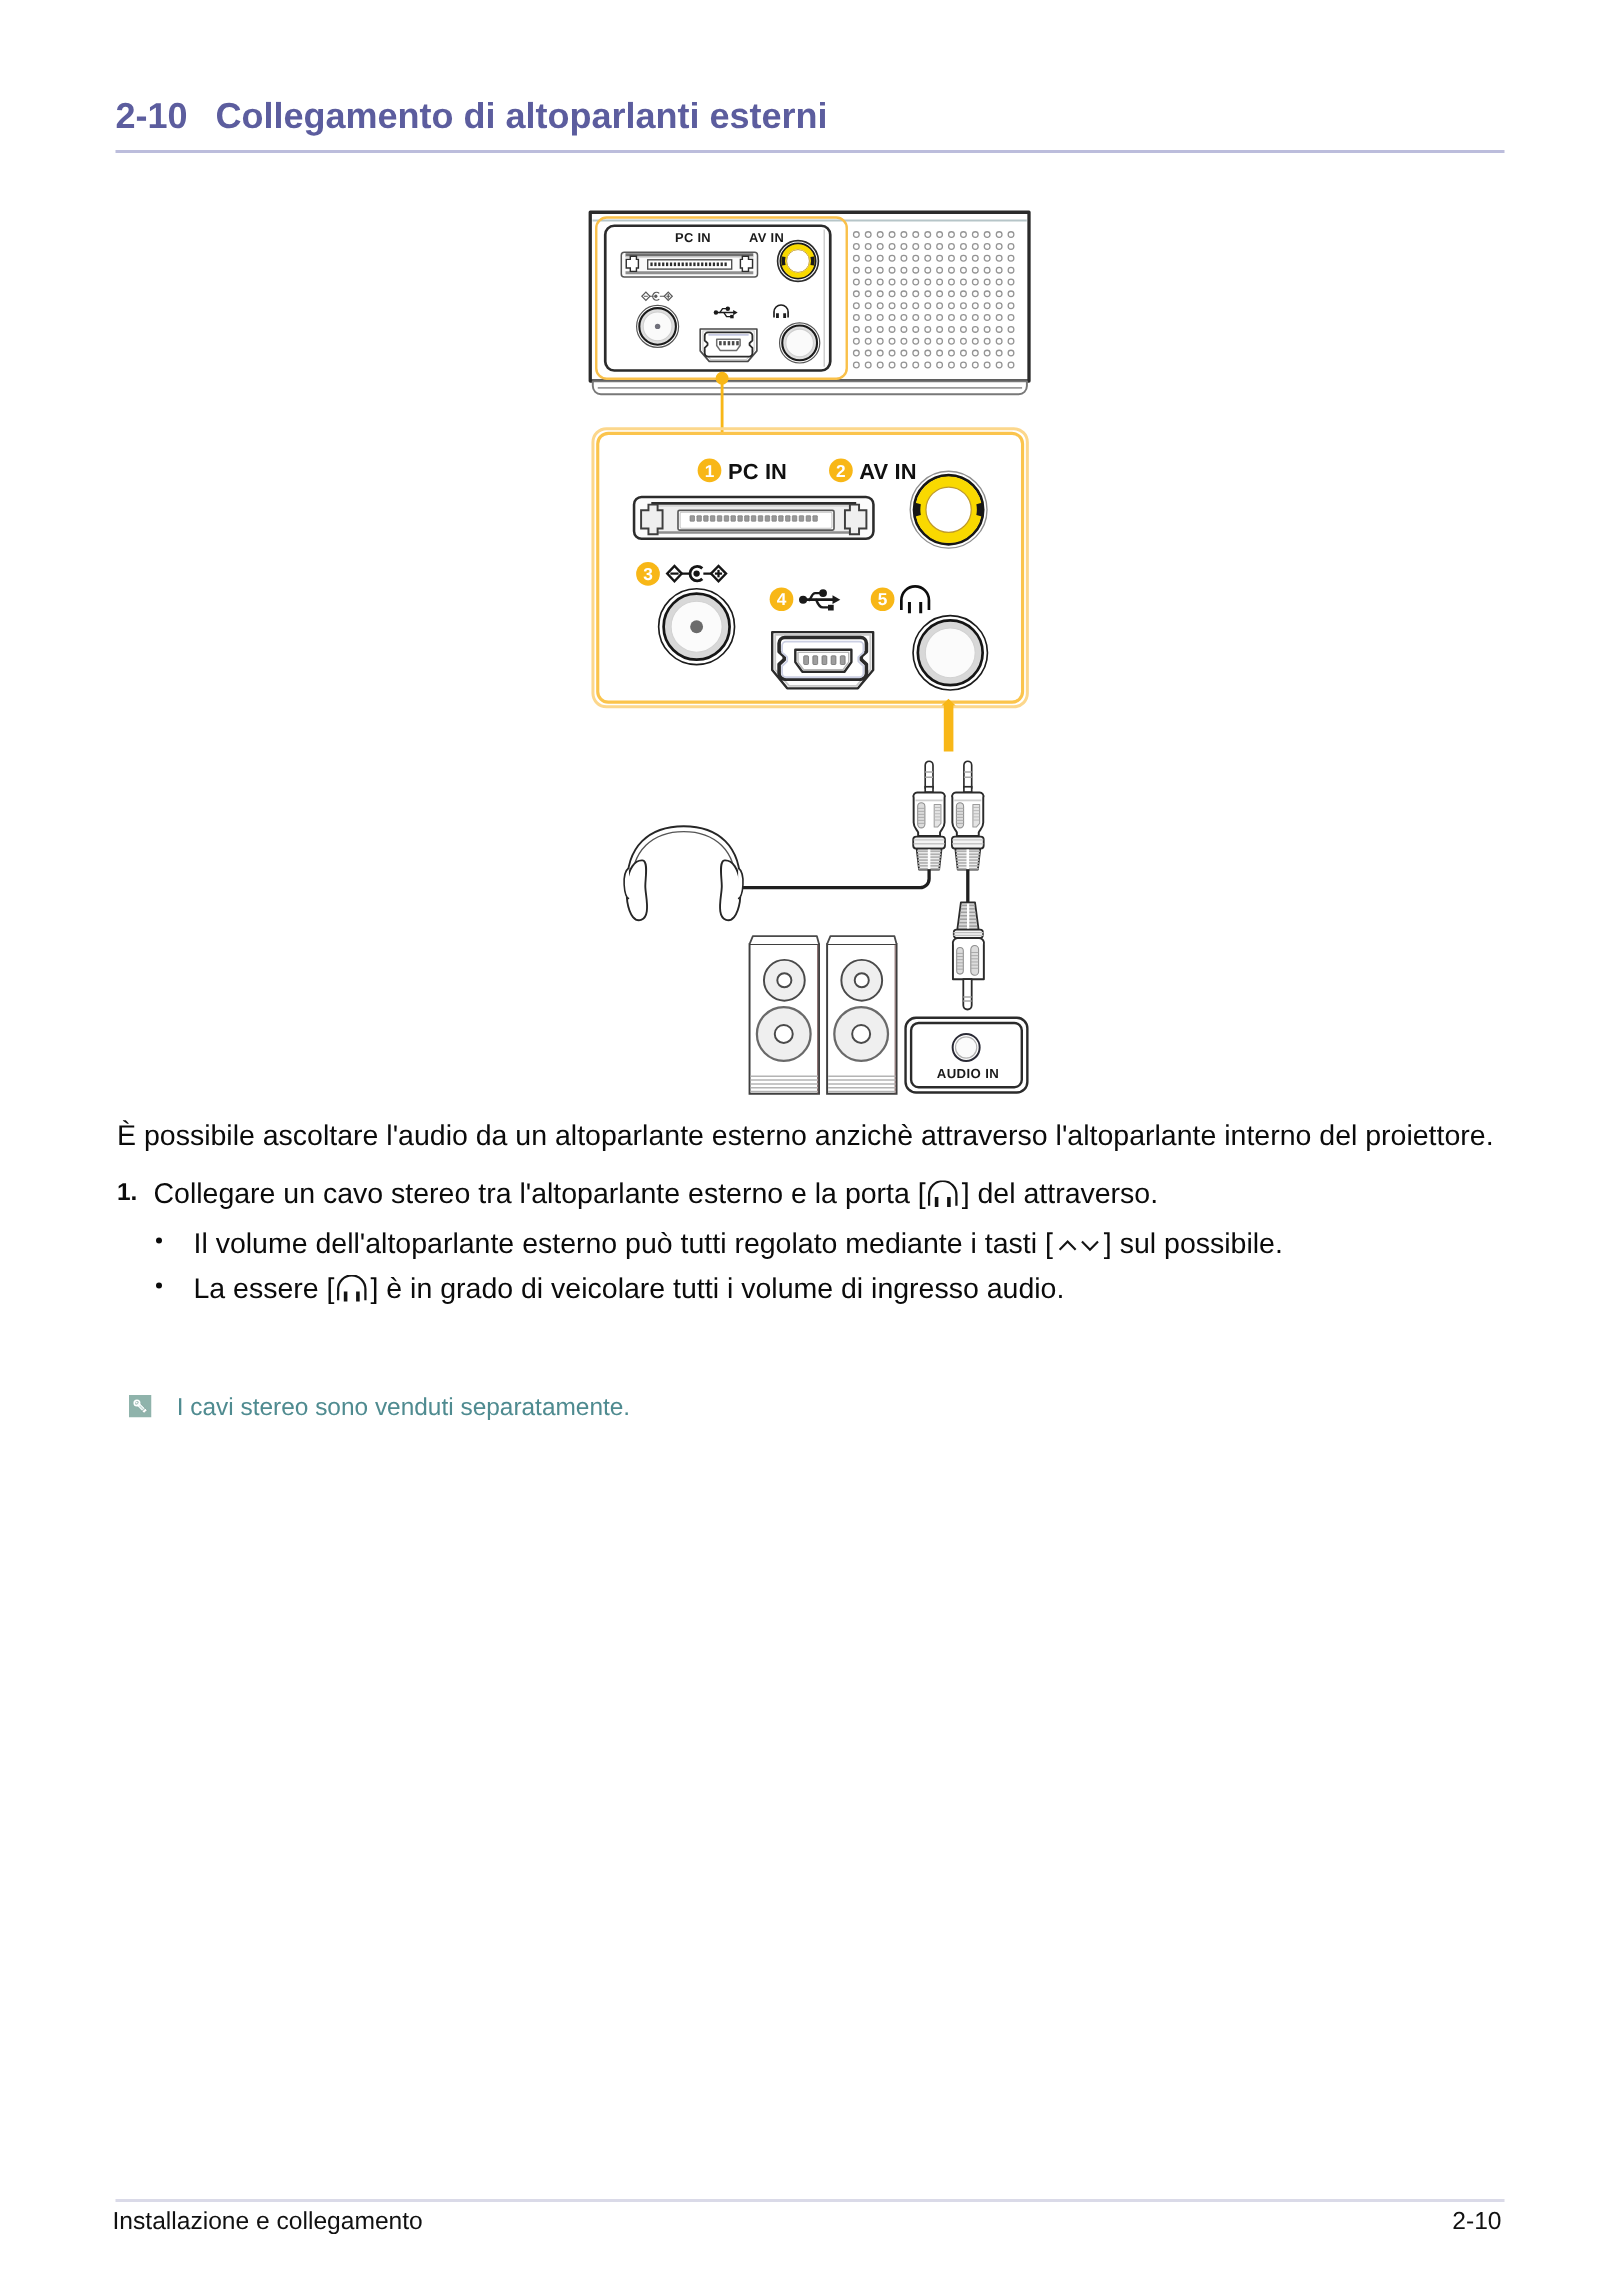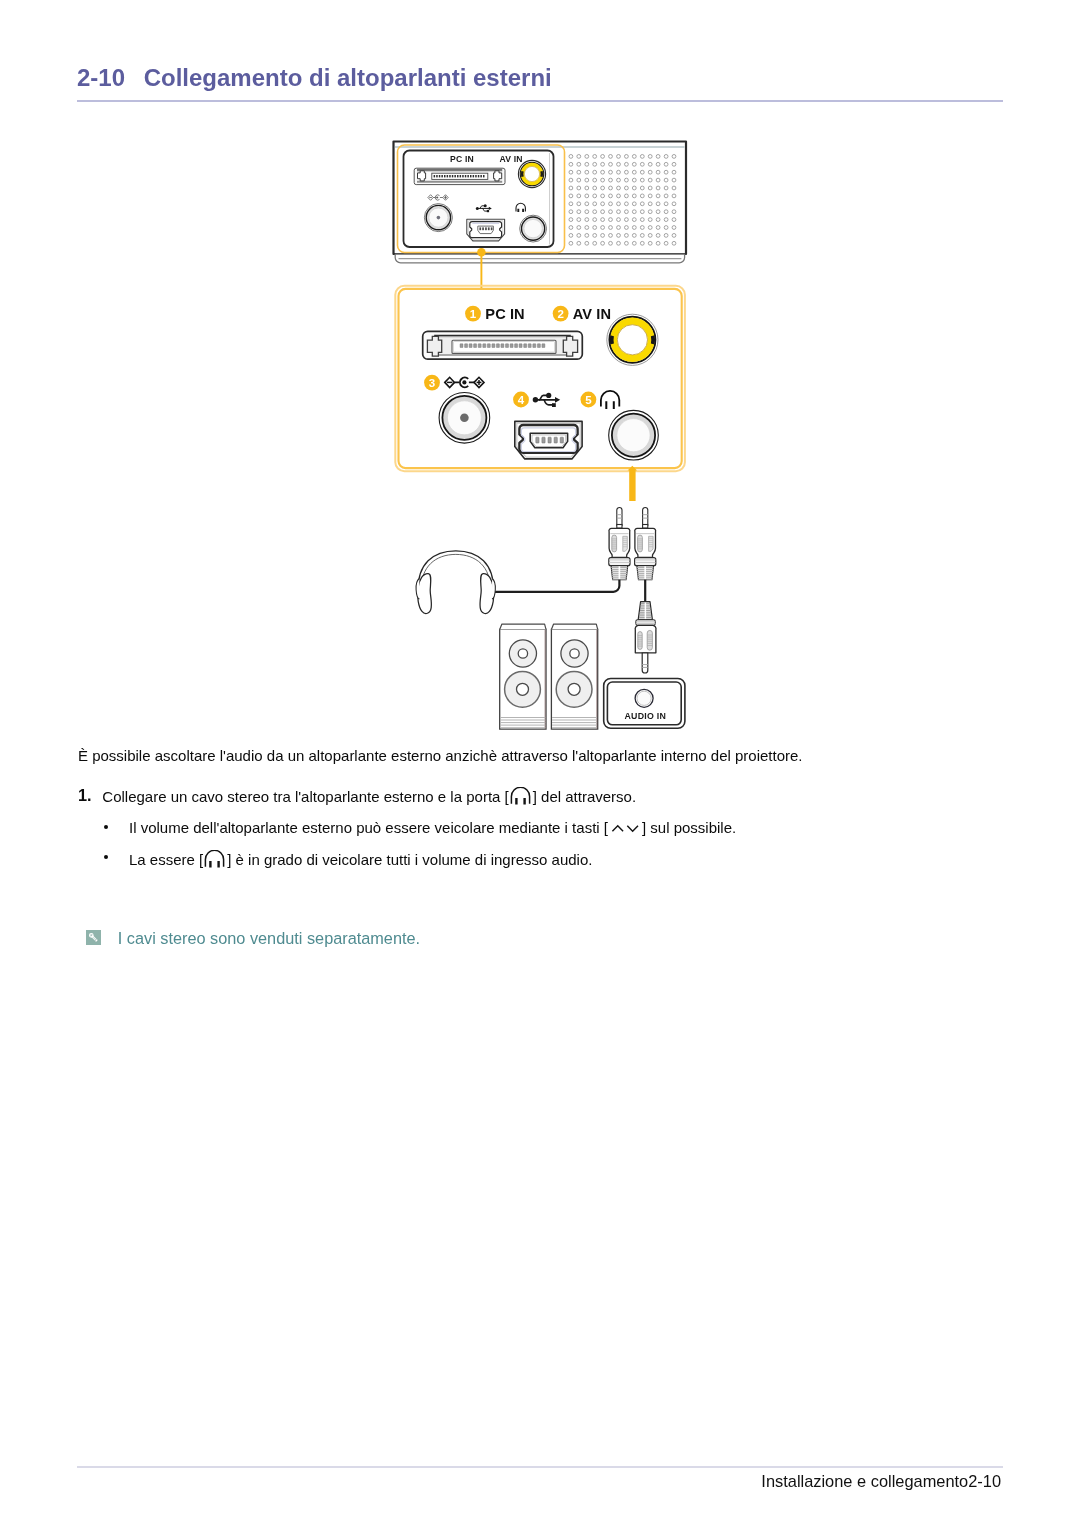--- a/index.html
+++ b/index.html
@@ -7,24 +7,24 @@
   .page{position:relative;width:1080px;height:1528px;overflow:hidden;background:#fff;}
 
   
   .hdr{position:absolute;left:77px;top:66px;color:#5c5d9e;font-weight:bold;font-size:24px;white-space:nowrap;line-height:1;}
   .hdr .gap{display:inline-block;width:18.6px;}
   .diagram{position:absolute;left:0;top:0;pointer-events:none;}
   .hdr-rule{position:absolute;left:77px;top:100px;width:926px;height:2px;background:#bcbddc;}
 
   
   .ftr-rule{position:absolute;left:77px;top:1466px;width:926px;height:2px;background:#dadae8;}
-  .ftr{position:absolute;left:75px;top:1473px;width:926px;display:flex;justify-content:flex-end;font-size:16.4px;color:#111;line-height:1;}
+  .ftr{position:absolute;left:75px;top:1473px;width:926px;display:flex;justify-content:space-between;font-size:16.4px;color:#111;line-height:1;}
 
   
-  .txt{position:absolute;font-size:15px;color:#0b0b0b;white-space:nowrap;line-height:1;}
+  .txt{position:absolute;font-size:19px;color:#0b0b0b;white-space:nowrap;line-height:1;}
   .num{position:absolute;font-size:16.3px;font-weight:bold;color:#0b0b0b;line-height:1;}
   .bullet{position:absolute;width:4.4px;height:4.4px;border-radius:50%;background:#0b0b0b;}
   .note-row{position:absolute;display:flex;align-items:flex-start;white-space:nowrap;}
   .note-ico{margin-top:3px;}
   .note-txt{font-size:16.3px;color:#4f8b90;line-height:1;margin-left:17px;margin-top:3px;}
   .hp-ico{vertical-align:-4px;margin:0 0px;}
   .vol-ico{vertical-align:-1px;margin:0 1px;}
 </style>
 </head>
 <body>
@@ -577,21 +577,21 @@
 
   <div class="num" style="left:78px;top:787px;">1.</div>
   <div class="txt" style="left:102.3px;top:787px;"><span>Collegare un cavo stereo tra l'altoparlante esterno e la porta [</span><svg class="hp-ico" width="24" height="19" viewBox="0 0 24 19">
         <g fill="none" stroke="#131313" stroke-width="1.5">
           <path d="M2.4,16.8 V9.4 a9.1,9.1 0 0 1 18.2,0 v7.4"></path>
           <path d="M7.4,11.0 v6.6 M15.6,11.0 v6.6" stroke-width="2.4"></path>
         </g>
       </svg><span>] del attraverso.</span></div>
 
   <div class="bullet" style="left:103.9px;top:824.5px;"></div>
-  <div class="txt" style="left:129px;top:820px;"><span>Il volume dell'altoparlante esterno può essere veicolare mediante i tasti [</span><svg class="vol-ico" width="32" height="14" viewBox="0 0 32 14">
+  <div class="txt" style="left:129px;top:820px;"><span>Il volume dell'altoparlante esterno può tutti regolato mediante i tasti [</span><svg class="vol-ico" width="32" height="14" viewBox="0 0 32 14">
         <g fill="none" stroke="#151515" stroke-width="1.45" stroke-linecap="butt" stroke-linejoin="miter">
           <path d="M3.4,11.2 L8.75,5.7 L14.1,11.2"></path>
           <path d="M18.3,5.7 L23.65,11.2 L29,5.7"></path>
         </g>
       </svg><span>] sul possibile.</span></div>
 
   <div class="bullet" style="left:103.9px;top:854.5px;"></div>
   <div class="txt" style="left:129px;top:850px;"><span>La essere [</span><svg class="hp-ico" width="24" height="19" viewBox="0 0 24 19">
         <g fill="none" stroke="#131313" stroke-width="1.5">
           <path d="M2.4,16.8 V9.4 a9.1,9.1 0 0 1 18.2,0 v7.4"></path>

